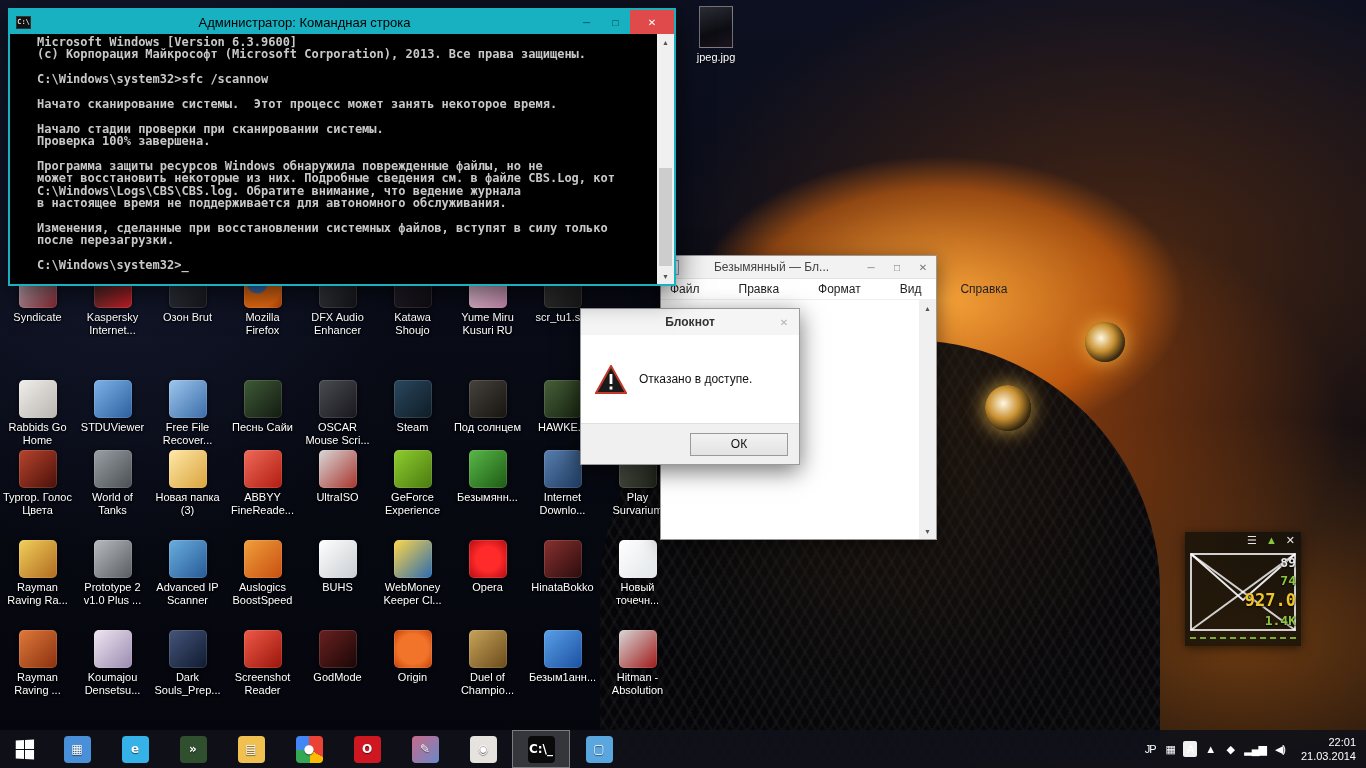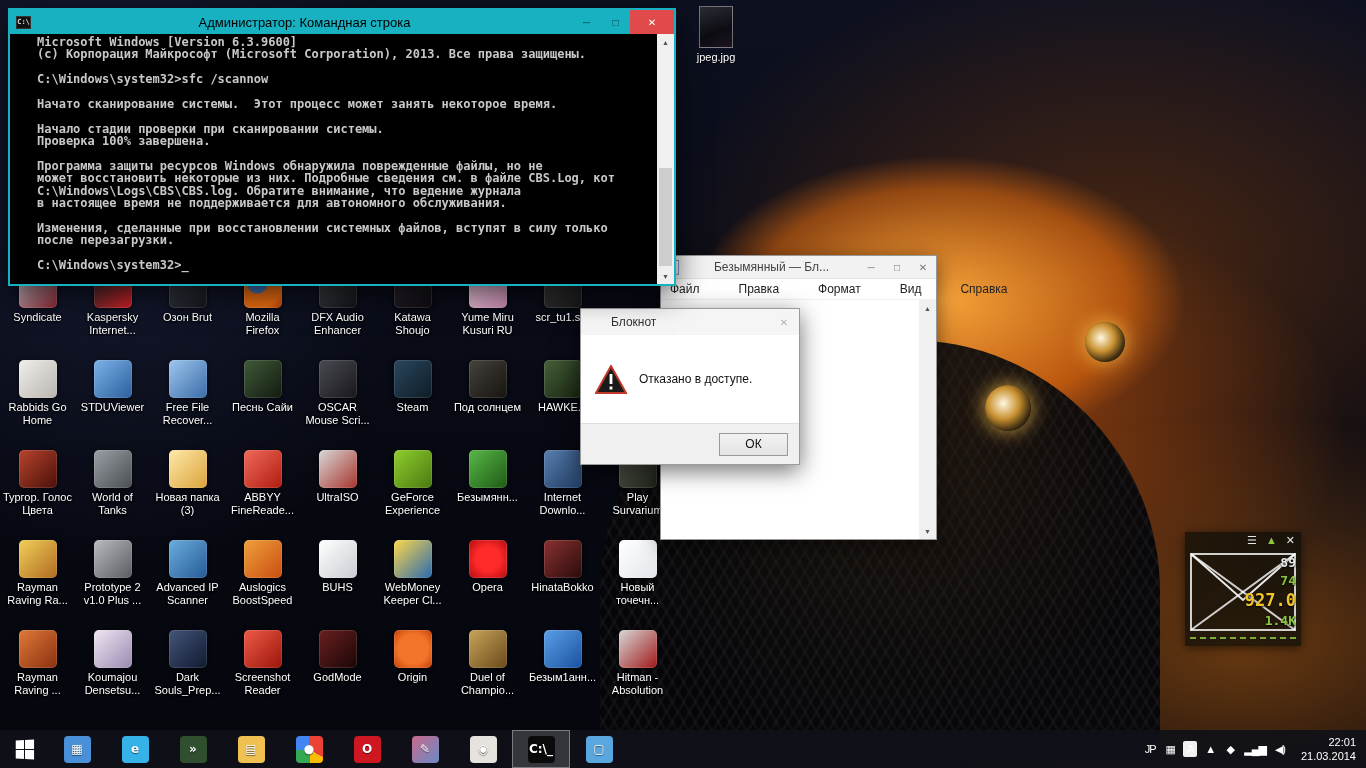--- a/index.html
+++ b/index.html
@@ -75,27 +75,27 @@
   .np-menu{height:21px;display:flex;align-items:center;background:#fff;font-size:12px;color:#222;
     border-bottom:1px solid #efefef;padding-left:2px;gap:25px;}
   .np-menu .menu-item{padding:0 7px;cursor:pointer;}
   .np-client{flex:1;display:flex;}
   .np-edit{flex:1;background:#fff;}
 
   
   .dlg{position:absolute;left:580px;top:308px;width:220px;height:157px;z-index:6;background:#fff;
     border:1px solid #9b9b9b;box-shadow:0 6px 22px rgba(0,0,0,.55);display:flex;flex-direction:column;}
   .dlg-title{height:26px;background:#f5f5f5;display:flex;align-items:center;font-size:12px;color:#333;}
-  .dlg-title-text{flex:1;text-align:left;}
+  .dlg-title-text{flex:1;text-align:center;font-weight:bold;}
   .dlg-close{width:30px;height:100%;display:flex;align-items:center;justify-content:center;color:#b3b3b3;font-size:10px;}
   .dlg-body{flex:1;display:flex;align-items:center;gap:12px;padding:0 14px;background:#fff;}
   .dlg-msg{font-size:12px;color:#111;}
   .dlg-footer{height:41px;background:#f0f0f0;border-top:1px solid #dfdfdf;display:flex;align-items:center;
     justify-content:flex-end;padding-right:11px;}
-  .ok-btn{width:69px;height:23px;display:flex;align-items:center;justify-content:center;font-size:12px;color:#111;
+  .ok-btn{width:98px;height:23px;display:flex;align-items:center;justify-content:center;font-size:12px;color:#111;
     background:linear-gradient(#f2f2f2,#e3e3e3);border:1px solid #9a9a9a;cursor:pointer;}
 
   
   .gadget{position:absolute;left:1185px;top:532px;width:116px;height:114px;z-index:4;
     background:rgba(8,12,8,.68);box-shadow:0 2px 10px rgba(0,0,0,.55);}
   .g-toolbar{position:absolute;top:3px;right:6px;display:flex;gap:9px;z-index:2;}
   .g-tool{font-size:11px;line-height:1;color:var(--c,#fff);cursor:pointer;}
   .g-graph{position:absolute;left:0;top:16px;width:116px;height:90px;}
   .g-vals{position:absolute;top:22px;right:5px;text-align:right;z-index:2;
     font:bold 13px/1.35 "DejaVu Sans Mono",monospace;}
@@ -171,21 +171,21 @@
     <div class="dicon">
       <div class="dicon-img" style="--c: linear-gradient(135deg,#f3d7e6,#c687ad);"></div>
       <div class="dicon-label">Yume Miru Kusuri RU</div>
     </div>
 
     <div class="dicon">
       <div class="dicon-img" style="--c: linear-gradient(135deg,#3c3c3c,#181818);"></div>
       <div class="dicon-label">scr_tu1.s...</div>
     </div>
   </div>
-  <div class="icon-row" style="top:360px">
+  <div class="icon-row" style="top:380px">
     <div class="dicon">
       <div class="dicon-img" style="--c: linear-gradient(135deg,#f0efec,#b9b4ae);"></div>
       <div class="dicon-label">Rabbids Go Home</div>
     </div>
 
     <div class="dicon">
       <div class="dicon-img" style="--c: linear-gradient(135deg,#7db3e8,#2b5f9e);"></div>
       <div class="dicon-label">STDUViewer</div>
     </div>
 

